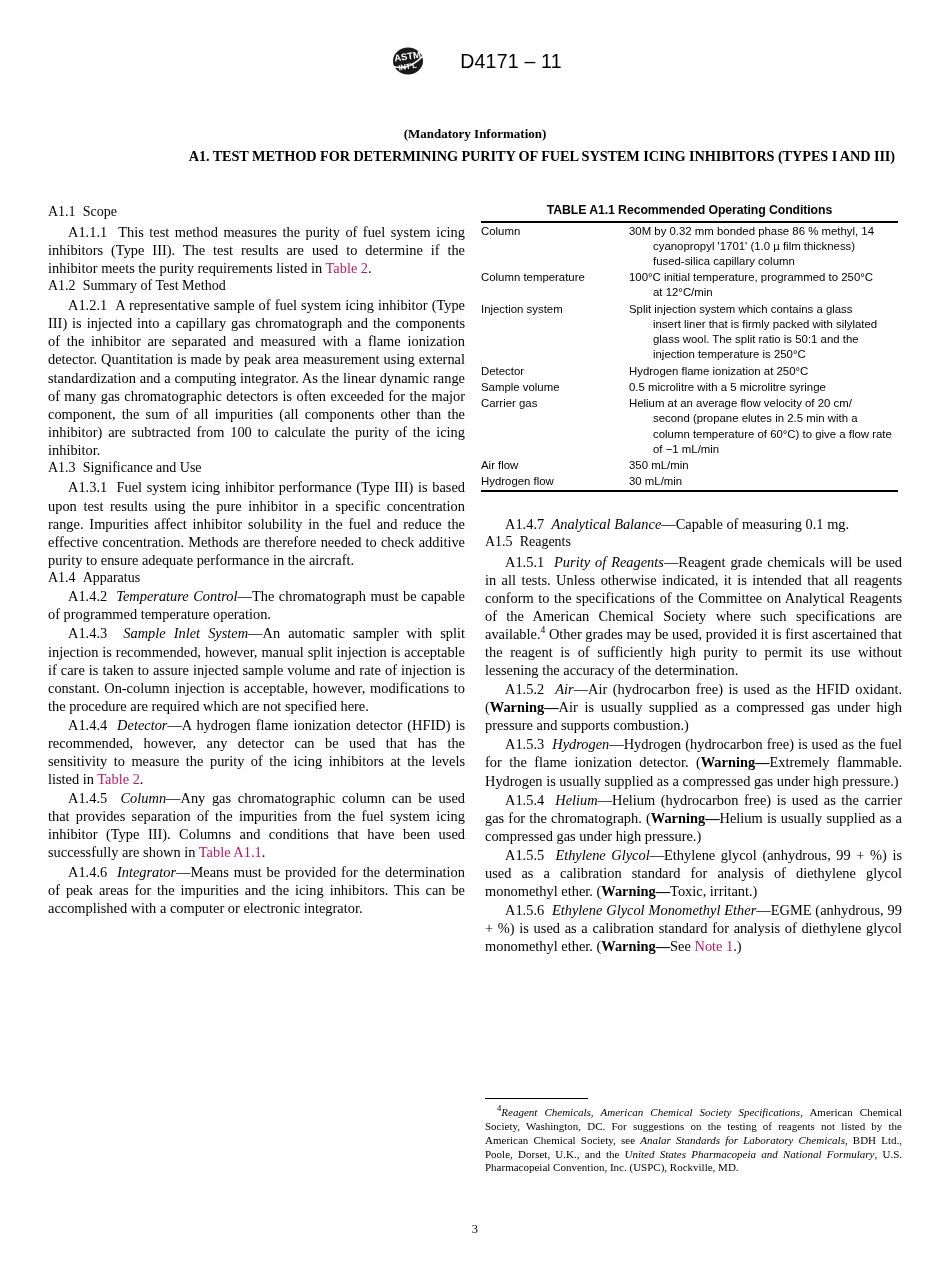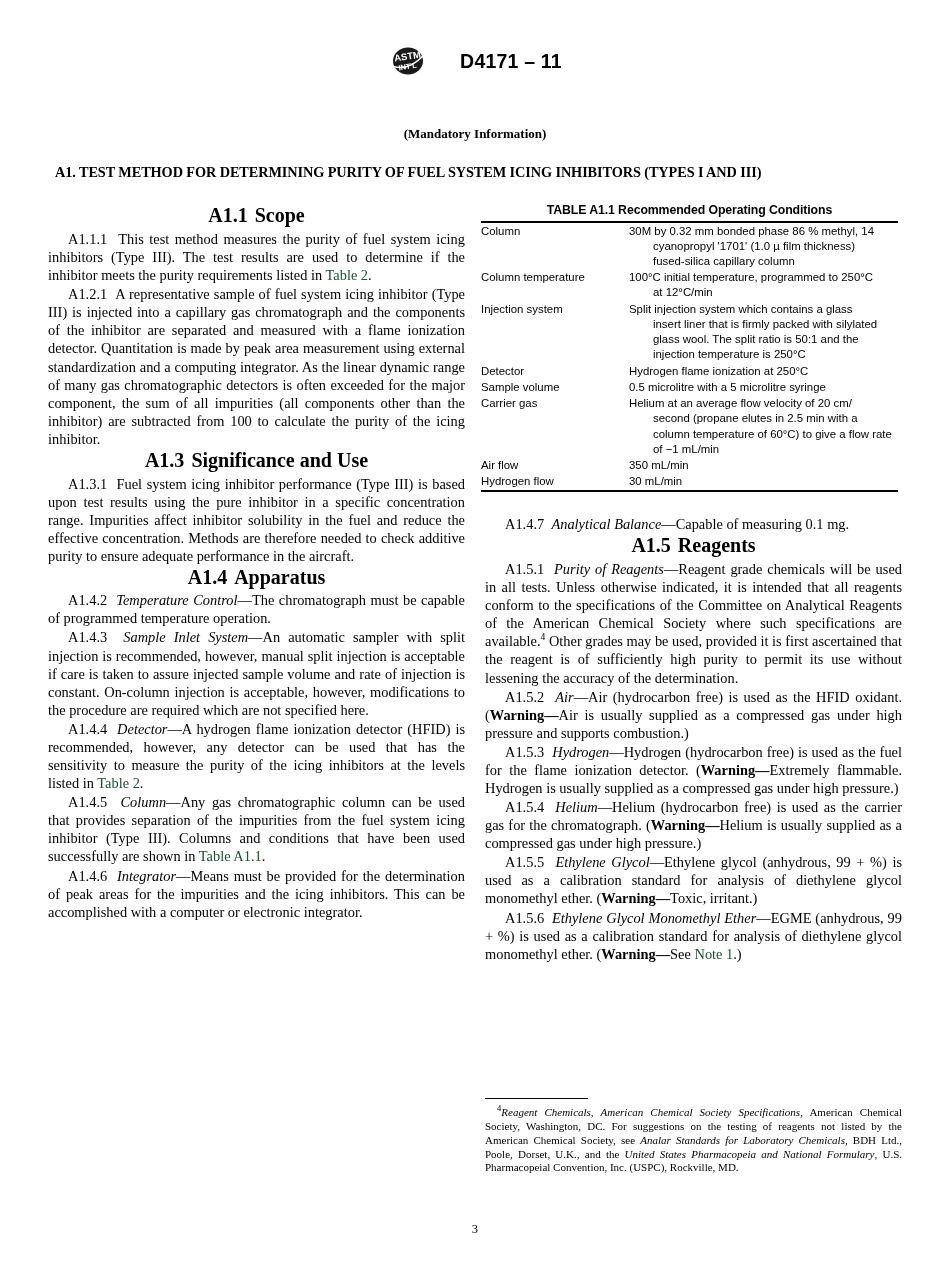--- a/index.html
+++ b/index.html
@@ -33,21 +33,21 @@
     display: inline-flex;
     align-items: center;
     gap: 9px;
   }
   .astm-logo {
     width: 40px; height: 30px;
     display: block;
   }
   .doc-number {
     font-family: "Liberation Sans", "DejaVu Sans", sans-serif;
-    font-weight: bold;
+    font-weight: normal;
     font-size: 19.5px;
     letter-spacing: 0.2px;
     margin-left: 23px;
   }
 
   .annex-title {
     position: absolute;
     left: 0; top: 93px;
     width: 950px;
     text-align: center;
@@ -58,65 +58,65 @@
   .mandatory {
     position: absolute;
     left: 0; top: 126px;
     width: 950px;
     text-align: center;
     font-weight: bold;
     font-size: 13px;
   }
   .annex-heading {
     position: absolute;
-    left: 55px; top: 164px;
+    left: 55px; top: 148px;
     width: 840px;
-    text-align: left;
+    text-align: right;
     font-weight: bold;
     font-size: 14.3px;
     letter-spacing: -0.1px;
   }
 
   
   .col {
     position: absolute;
     top: 203px;
     width: 417px;
     font-size: 14.4px;
     line-height: 1.255;
     text-align: justify;
     text-justify: inter-word;
     hyphens: manual;
   }
   .col-left  { left: 48px; }
   .col-right { left: 485px; }
 
   h3.sec {
-    font-weight: bold;
-    font-size: 20px;
+    font-weight: normal;
+    font-size: 14px;
     margin: 0 0 1px 0;
     padding: 0;
-    text-align: center;
+    text-align: left;
     line-height: 1.25;
   }
   h3.sec .num { margin-right: 7px; }
   .gap-before { margin-top: 13px; }
   .gap-before-sm { margin-top: 11px; }
 
   p.para {
     margin: 0;
     padding: 0;
     text-indent: 20px;
   }
   p.para + p.para { margin-top: 1px; }
   p.para.tight { margin-top: 2px; }
 
   .it { font-style: italic; }
   .bd { font-weight: bold; }
-  .ref { color: #14532d; }
+  .ref { color: #be185d; }
   sup.fn {
     font-size: 9.6px;
     vertical-align: super;
     line-height: 0;
   }
 
   
   .tbl-wrap {
     position: absolute;
     left: 481px;
@@ -215,20 +215,23 @@
 
   <div class="col col-left">
 
     <h3 class="sec">
       <span class="num">A1.1</span><span>Scope</span>
     </h3>
     <p class="para tight">
       <span>A1.1.1</span>&nbsp;&nbsp;<span>This test method measures the purity of fuel system icing inhibitors (Type III). The test results are used to determine if the inhibitor meets the purity requirements listed in </span><span class="ref">Table 2</span><span>.</span>
     </p>
 
+    <h3 class="sec gap-before">
+      <span class="num">A1.2</span><span>Summary of Test Method</span>
+    </h3>
     <p class="para tight">
       <span>A1.2.1</span>&nbsp;&nbsp;<span>A representative sample of fuel system icing inhibitor (Type III) is injected into a capillary gas chromatograph and the components of the inhibitor are separated and measured with a flame ionization detector. Quantitation is made by peak area measurement using external standardization and a computing integrator. As the linear dynamic range of many gas chromatographic detectors is often exceeded for the major component, the sum of all impurities (all components other than the inhibitor) are subtracted from 100 to calculate the purity of the icing inhibitor.</span>
     </p>
 
     <h3 class="sec gap-before">
       <span class="num">A1.3</span><span>Significance and Use</span>
     </h3>
     <p class="para tight">
       <span>A1.3.1</span>&nbsp;&nbsp;<span>Fuel system icing inhibitor performance (Type III) is based upon test results using the pure inhibitor in a specific concentration range. Impurities affect inhibitor solubility in the fuel and reduce the effective concentration. Methods are therefore needed to check additive purity to ensure adequate performance in the aircraft.</span>
     </p>

